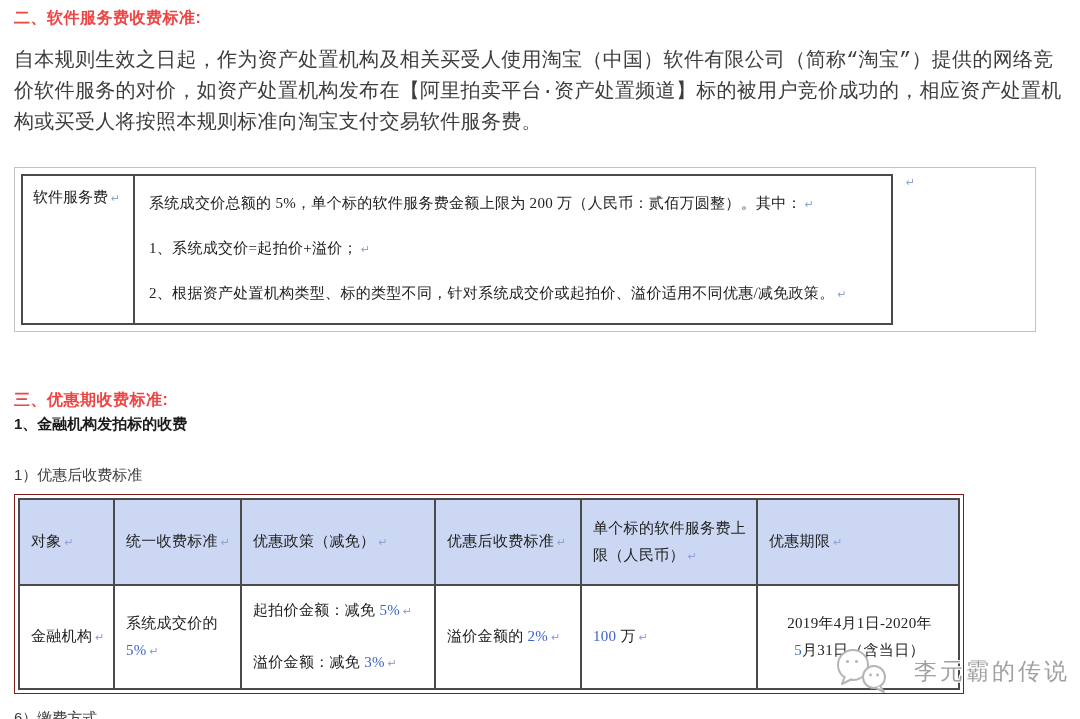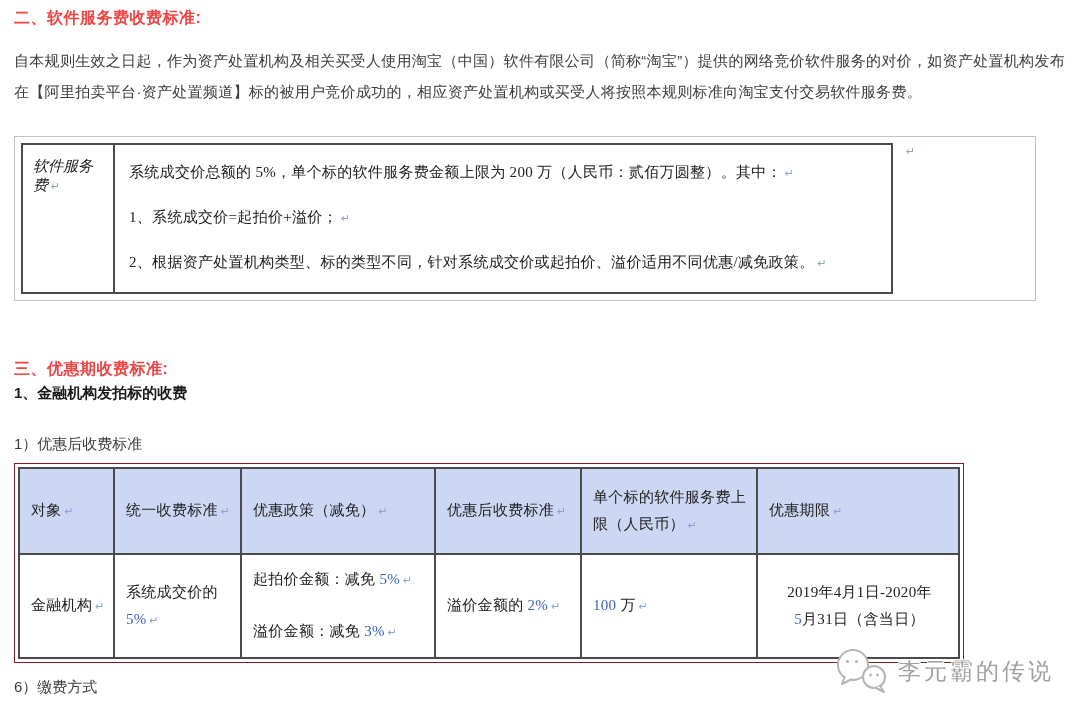--- a/index.html
+++ b/index.html
@@ -10,41 +10,42 @@
     color: #3d3d3d;
   }
   .page { padding: 8px 14px 0 14px; position: relative; }
 
   .h-sec {
     font-size: 16px; font-weight: 700; color: #ef4444;
     letter-spacing: 0.5px;
   }
   .intro {
     margin-top: 16px; width: 1052px;
-    font-size: 15px; line-height: 31px; color: #3d3d3d;
+    font-size: 20px; line-height: 31px; color: #3d3d3d;
     letter-spacing: 0.3px;
+    font-family: Liberation Mono, monospace;
   }
 
   
   .wrap1 {
     position: relative;
     margin-top: 29px; width: 1022px;
     border: 1px solid #c2c2c2;
     padding: 6px;
   }
   .wrap1 .outer-mark {
     position: absolute; left: 888px; top: 8px;
   }
   table.t1 {
     border-collapse: collapse; width: 872px;
     font-family: "Liberation Serif", "DejaVu Serif", serif;
     font-size: 15px; color: #212121;
   }
   table.t1 td { border: 2px solid #4a4a4a; vertical-align: top; }
-  .t1-label { width: 92px; padding: 12px 8px 6px 10px; font-style: italic; }
+  .t1-label { width: 112px; padding: 12px 8px 6px 10px; }
   .t1-content { padding: 12px 10px 0 14px; }
   .t1-content p { margin: 0 0 13px 0; line-height: 30px; letter-spacing: 0.3px; }
 
   
   .h-sec3 { margin-top: 58px; }
   .h-sub { margin-top: 4px; font-size: 15px; font-weight: 700; color: #1a1a1a; }
   .p-sub { margin-top: 32px; font-size: 15px; color: #3d3d3d; }
 
   
   .wrap2 {
@@ -76,21 +77,21 @@
   .blue { color: #3f63c5; }
   .mark {
     color: #8fa2d4; font-size: 11px; margin-left: 3px;
     font-family: "DejaVu Sans", sans-serif;
   }
   .p-pay { margin-top: 15px; font-size: 15px; color: #3d3d3d; }
 
   
   .watermark {
     position: absolute; left: 832px; top: 646px;
-    display: flex; align-items: center; gap: 4px;
+    display: flex; align-items: center; gap: 20px;
   }
   .wm-text {
     font-size: 23px; color: #a0a0a0; letter-spacing: 3px; font-weight: 500;
     text-shadow: -1px -1px 0 #fff, 1px -1px 0 #fff, -1px 1px 0 #fff, 1px 1px 0 #fff;
     white-space: nowrap;
   }
 </style>
 </head>
 <body>
 

